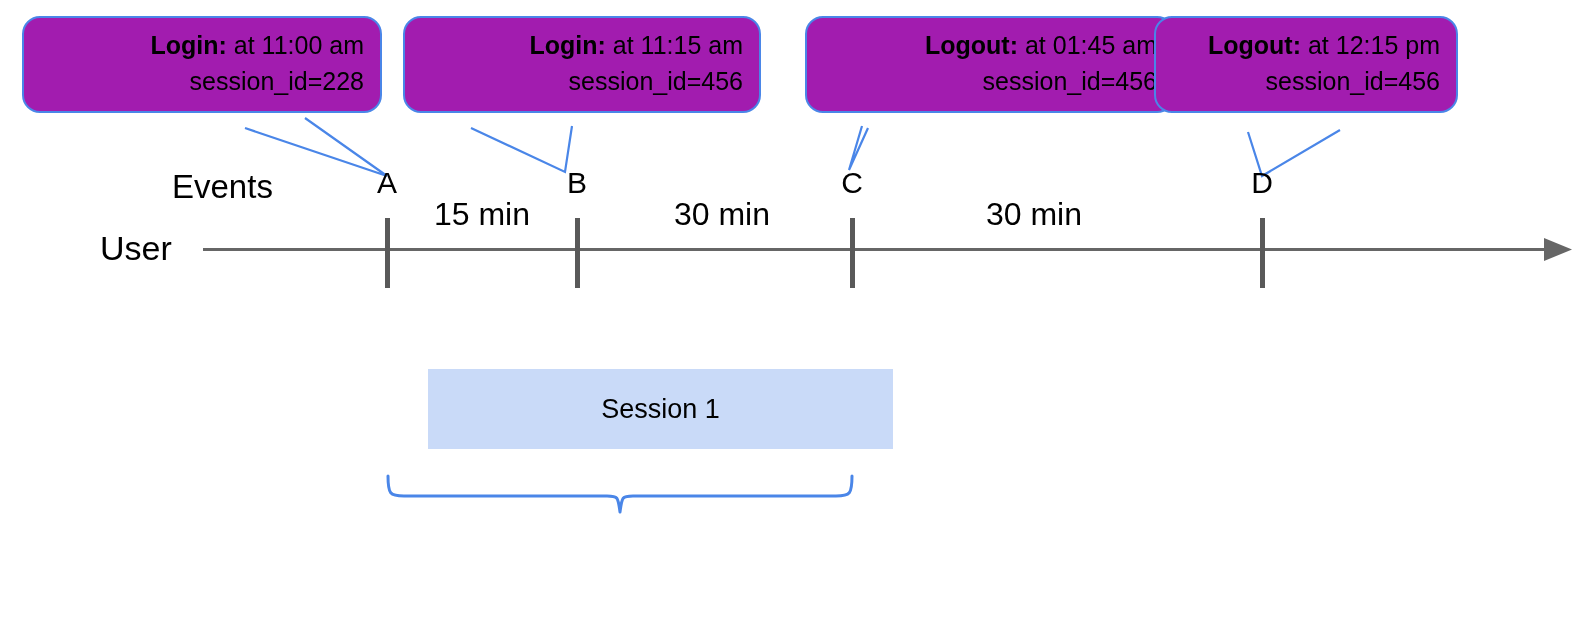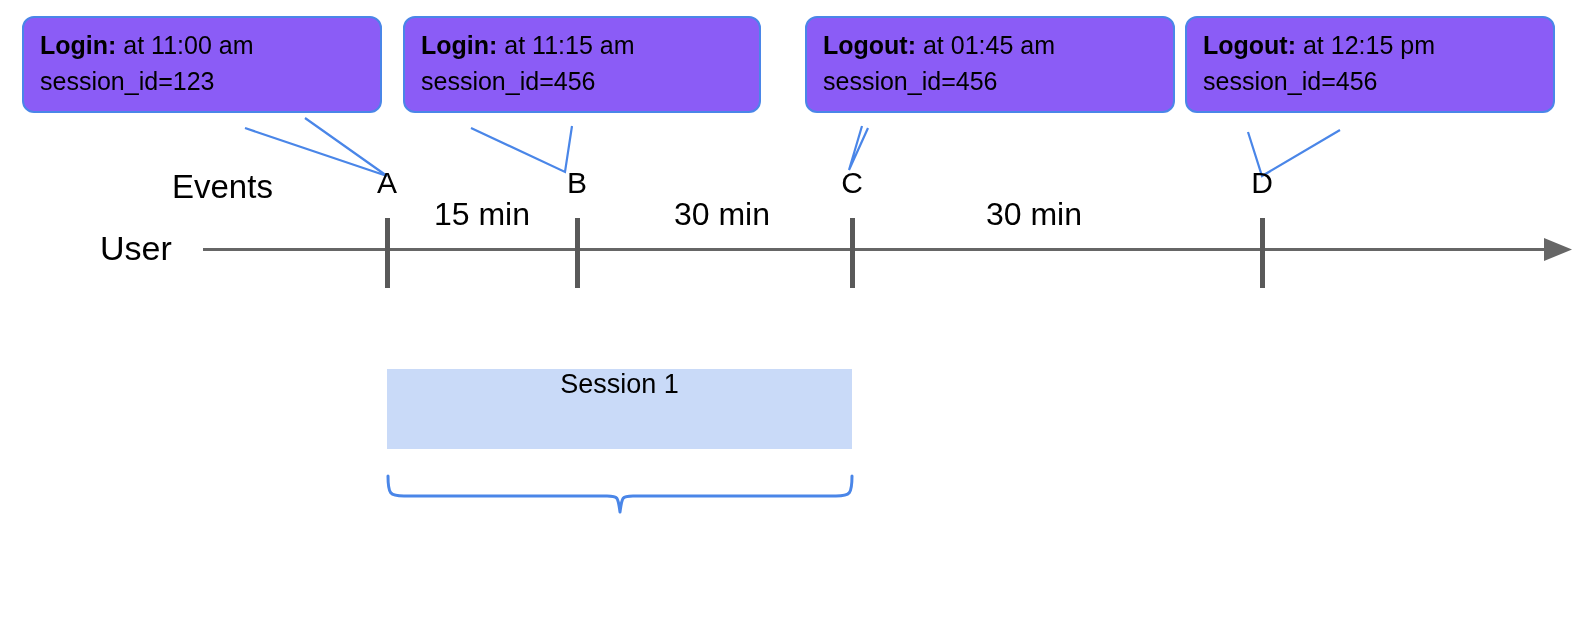--- a/index.html
+++ b/index.html
@@ -14,24 +14,25 @@
     background: #ffffff;
     font-family: "Liberation Sans", sans-serif;
     overflow: hidden;
   }
 
   
   .callout {
     position: absolute;
     box-sizing: border-box;
     border: 2px solid #4a86e8;
-    border-radius: 12px;
-    background: #8b5cf6;
+    border-radius: 18px;
+    background: #a21caf;
     padding: 10px 16px 12px 16px;
     z-index: 3;
+    text-align: right;
   }
   .callout-line {
     font-size: 25px;
     line-height: 1.42;
     color: #000000;
     white-space: nowrap;
   }
   .callout-line .lead {
     font-weight: bold;
   }
@@ -85,22 +86,23 @@
     transform: translateX(-50%);
     z-index: 2;
     white-space: nowrap;
   }
 
   
   #session-bar {
     position: absolute;
     z-index: 2;
     display: flex;
-    align-items: flex-start;
+    align-items: center;
     justify-content: center;
+    margin-left: 41px;
   }
   #session-bar-label {
     font-size: 27px;
     color: #000000;
     white-space: nowrap;
   }
 
   
   #session-length-label {
     position: absolute;
@@ -143,38 +145,38 @@
              C 618,496 618,497 620,512
              C 622,497 622,496 633,496
              L 836,496
              C 850,496 852,494 852,476" fill="none" stroke="#4a86e8" stroke-width="3" stroke-linecap="round" stroke-linejoin="round"></path>
   </svg>
 
   <div class="callout" id="cal-a" style="left:22px; top:16px; width:360px;">
     <div class="callout-line">
       <span class="lead">Login:</span><span> at 11:00 am</span>
     </div>
-    <div class="callout-line">session_id=123</div>
+    <div class="callout-line">session_id=228</div>
   </div>
 
   <div class="callout" id="cal-b" style="left:403px; top:16px; width:358px;">
     <div class="callout-line">
       <span class="lead">Login:</span><span> at 11:15 am</span>
     </div>
     <div class="callout-line">session_id=456</div>
   </div>
 
   <div class="callout" id="cal-c" style="left:805px; top:16px; width:370px;">
     <div class="callout-line">
       <span class="lead">Logout:</span><span> at 01:45 am</span>
     </div>
     <div class="callout-line">session_id=456</div>
   </div>
 
-  <div class="callout" id="cal-d" style="left:1185px; top:16px; width:370px;">
+  <div class="callout" id="cal-d" style="left:1154px; top:16px; width:304px;">
     <div class="callout-line">
       <span class="lead">Logout:</span><span> at 12:15 pm</span>
     </div>
     <div class="callout-line">session_id=456</div>
   </div>
 
   <div class="row-label" id="events-label">Events</div>
   <div class="row-label" id="user-label">User</div>
 
   <div class="marker-letter" style="left:387px;">A</div>

